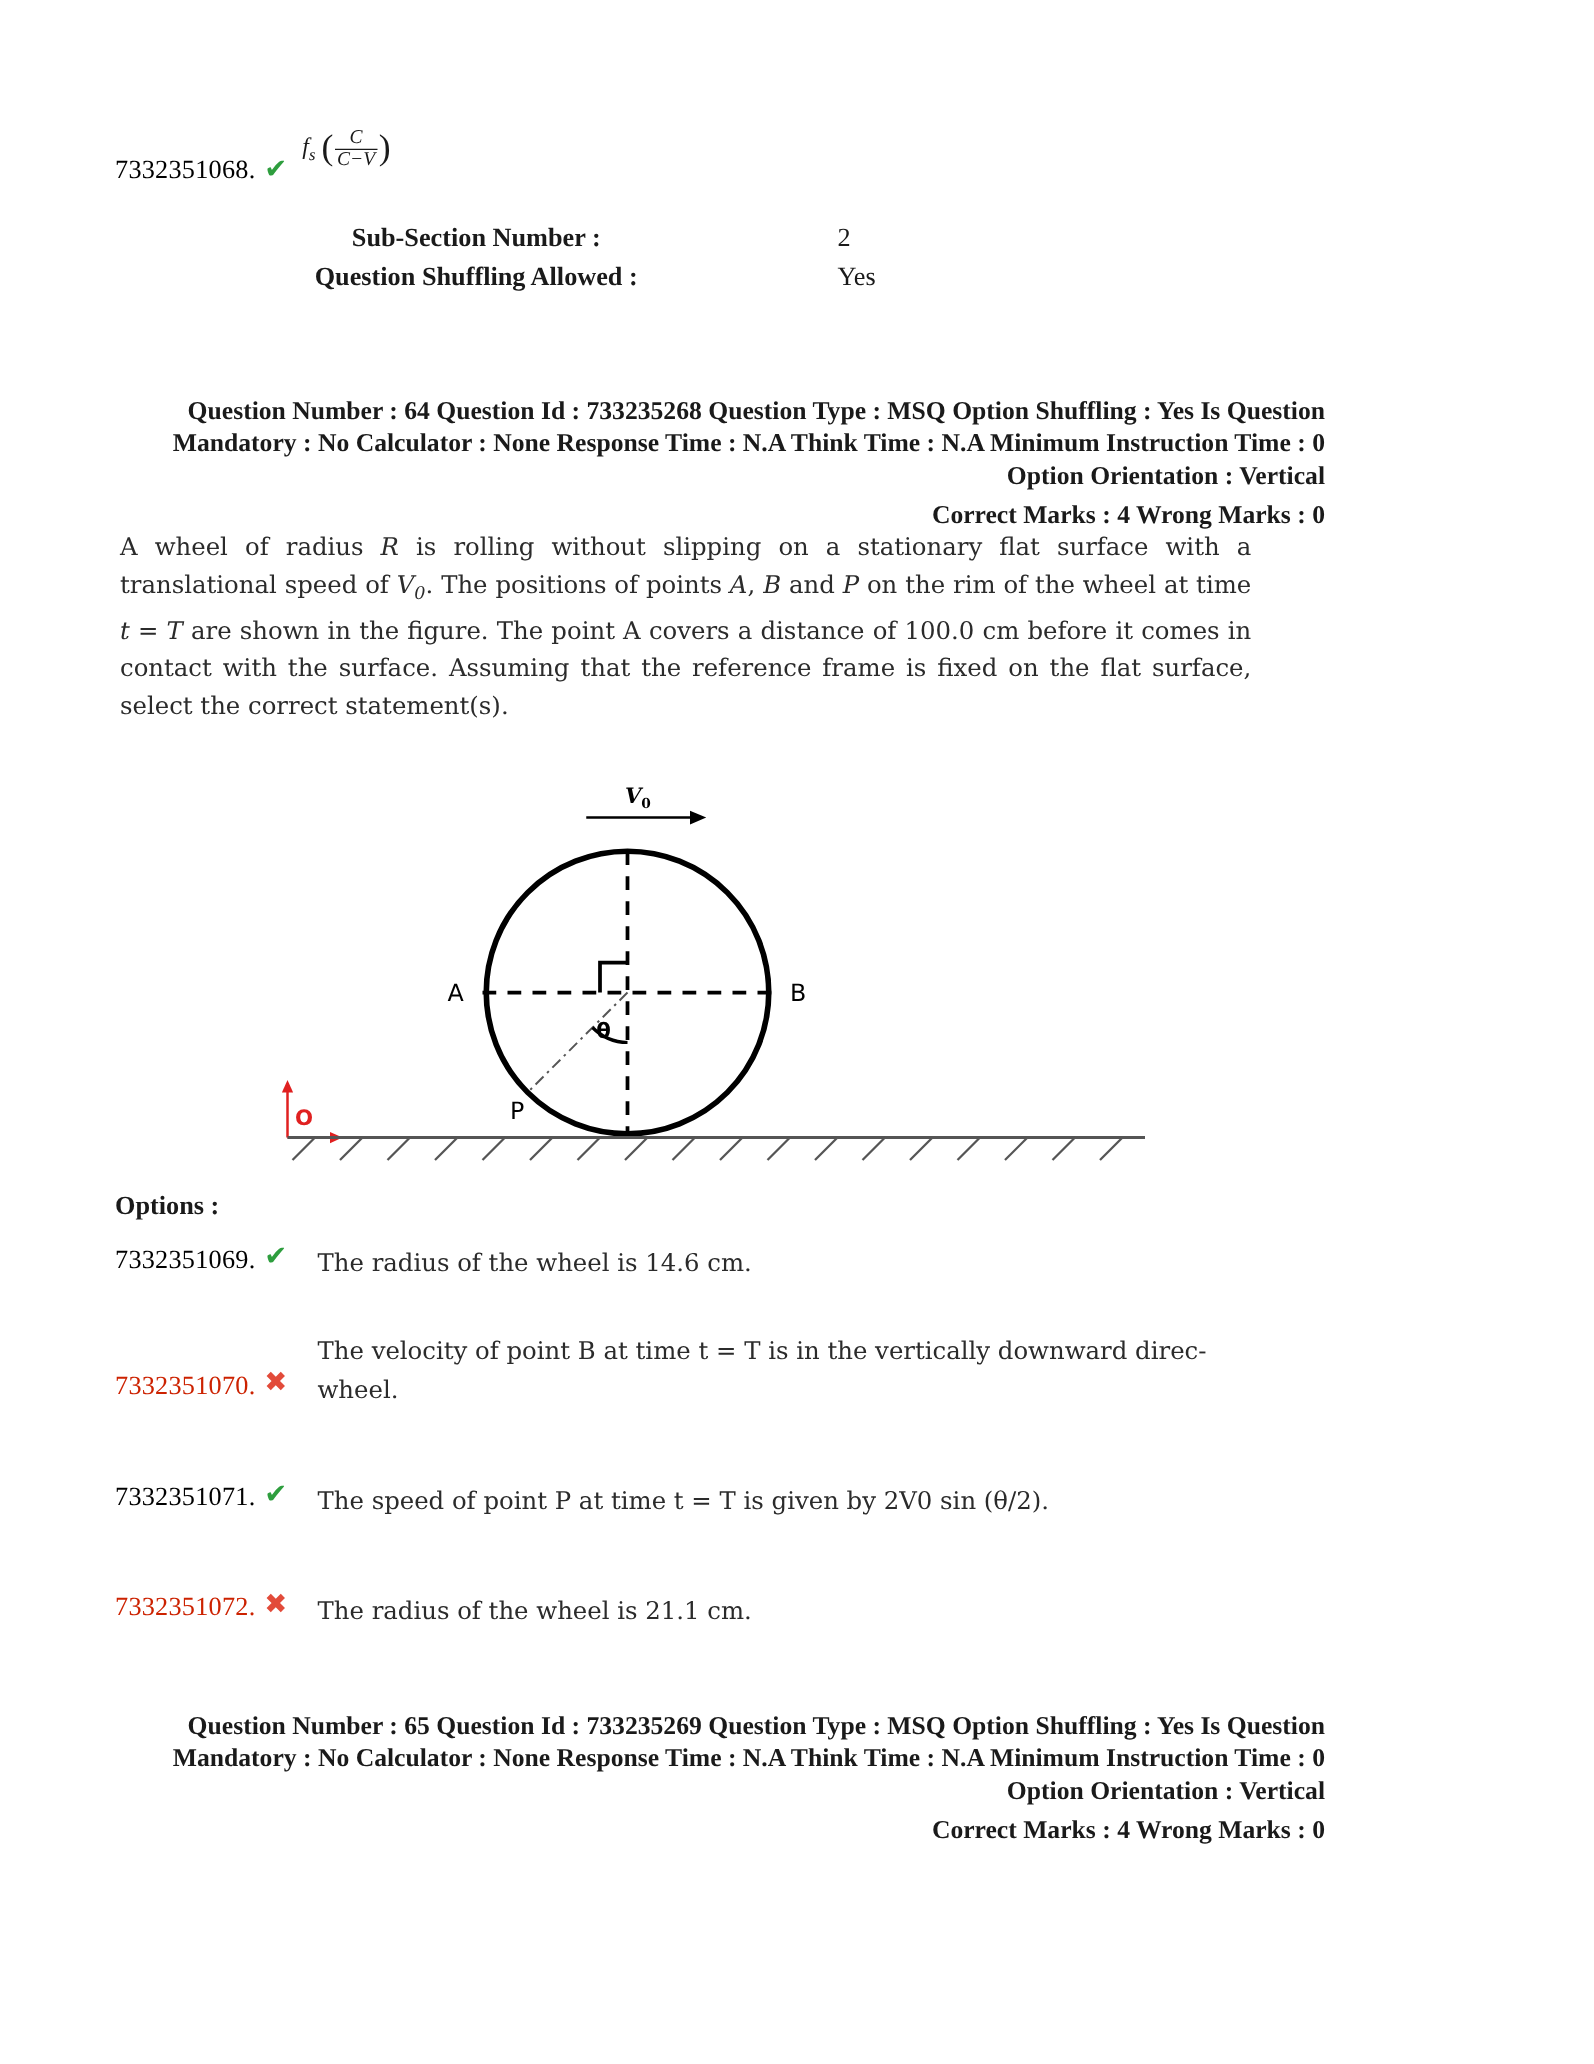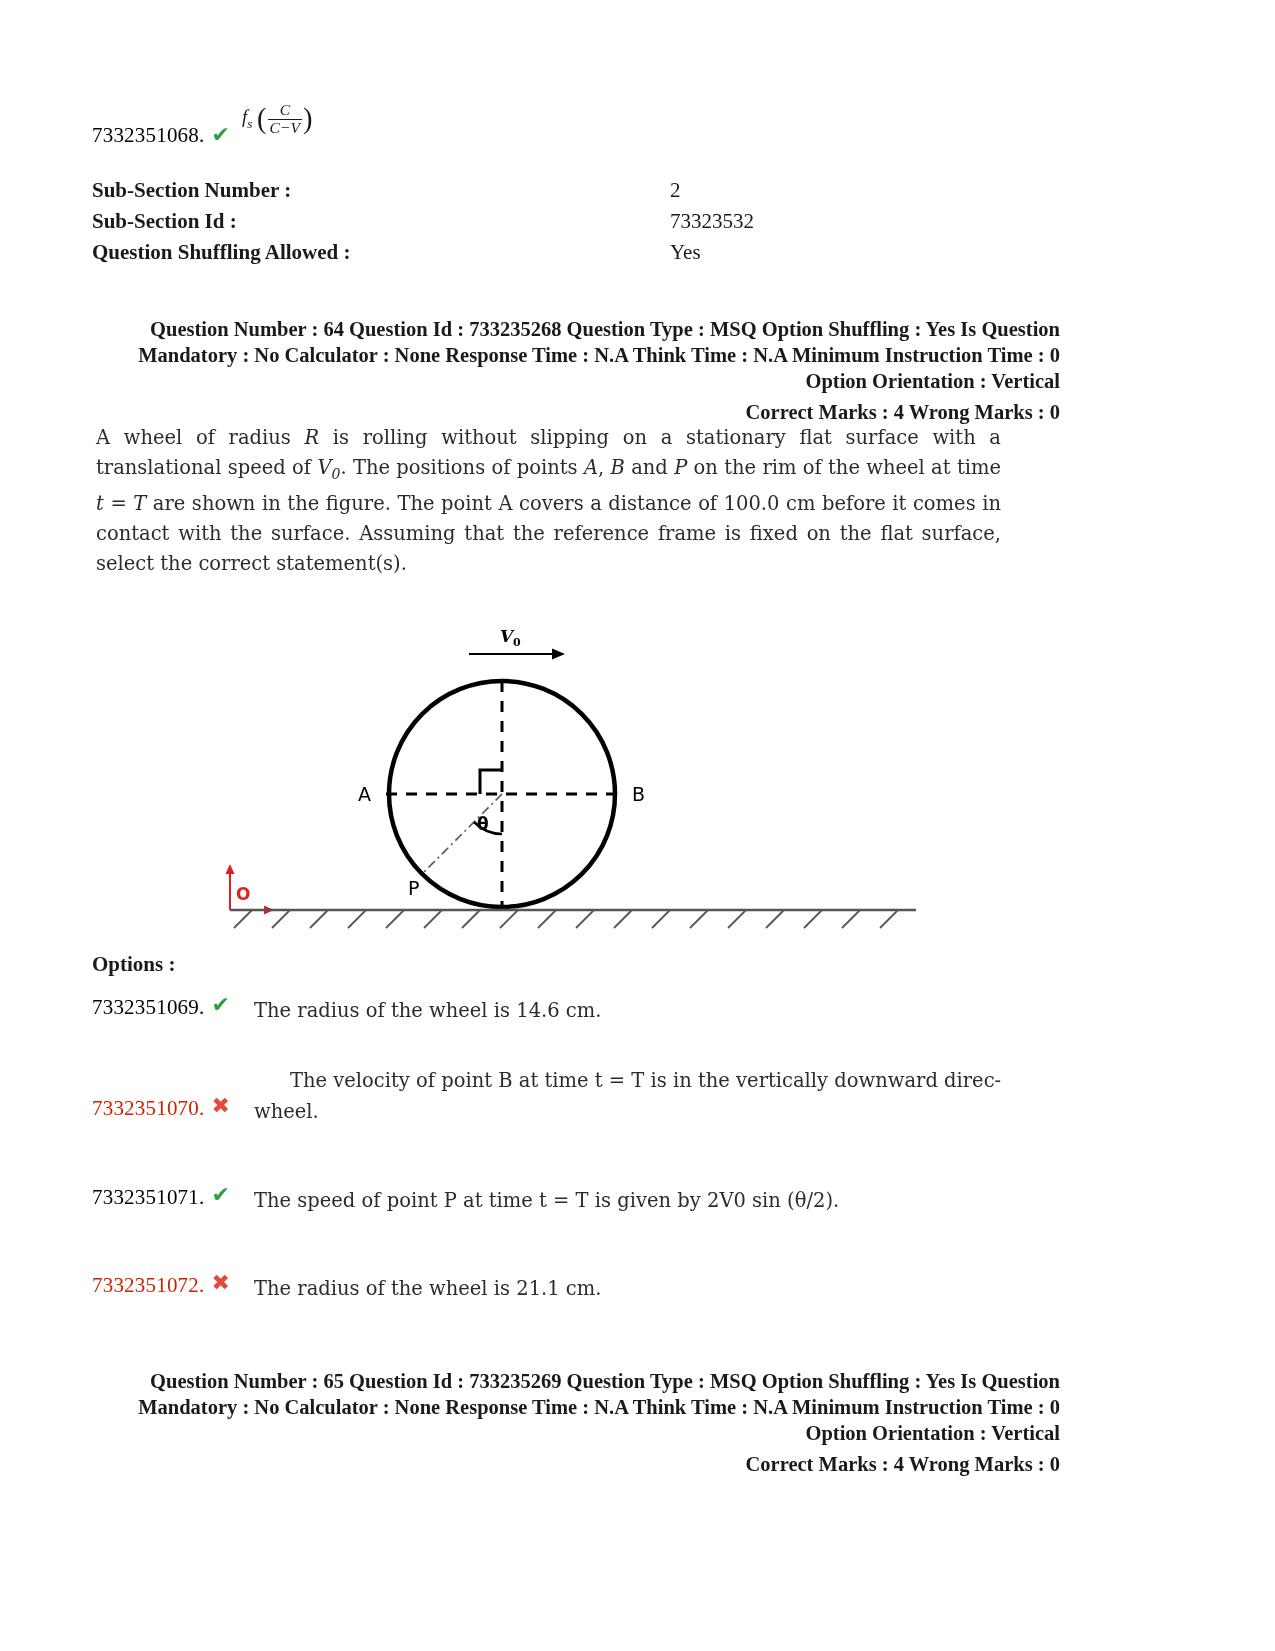--- a/index.html
+++ b/index.html
@@ -89,20 +89,21 @@
   .meta {
     position: absolute;
     left: 0;
     top: 178px;
     width: 800px;
   }
   .meta-row {
     display: flex;
     height: 31px;
     align-items: baseline;
+    text-align: center;
   }
   .meta-label {
     font-weight: bold;
     font-size: 21px;
     width: 578px;
   }
   .meta-value {
     font-size: 21px;
     font-weight: normal;
   }
@@ -186,24 +187,20 @@
       <span class="math">
         <span>f</span><span class="sub">s</span>
         <span class="paren-big">(</span><span class="frac"><span class="num">C</span><span class="den">C−V</span></span><span class="paren-big">)</span>
       </span>
     </div>
 
     <div class="meta">
       <div class="meta-row">
         <span class="meta-label">Sub-Section Number :</span>
         <span class="meta-value">2</span>
-      </div>
-      <div class="meta-row">
-        <span class="meta-label">Sub-Section Id :</span>
-        <span class="meta-value">73323532</span>
       </div>
       <div class="meta-row">
         <span class="meta-label">Question Shuffling Allowed :</span>
         <span class="meta-value">Yes</span>
       </div>
     </div>
 
     <div class="qhead" style="top:316px;">
       <span>Question Number : 64 Question Id : 733235268 Question Type : MSQ Option Shuffling : Yes Is</span>
       <span>Question Mandatory : No Calculator : None Response Time : N.A Think Time : N.A Minimum</span>
@@ -281,21 +278,21 @@
         <span class="opt-id correct">7332351069.</span><span class="mark tick">✔</span>
       </span>
       <span class="option-text">The radius of the wheel is 14.6 cm.</span>
     </div>
 
     <div class="option-row" style="top:1065px;">
       <span class="option-idcell" style="padding-top:31px;">
         <span class="opt-id wrong">7332351070.</span><span class="mark cross">✖</span>
       </span>
       <span class="option-text wrapped">
-        <span style="display:block;margin-left:36px;">The velocity of point B at time t = T is in the vertically downward direc-</span>
+        <span style="display:block;">The velocity of point B at time t = T is in the vertically downward direc-</span>
         <span style="display:block;">wheel.</span>
       </span>
     </div>
 
     <div class="option-row" style="top:1185px;">
       <span class="option-idcell">
         <span class="opt-id correct">7332351071.</span><span class="mark tick">✔</span>
       </span>
       <span class="option-text">The speed of point P at time t = T is given by 2V0 sin (θ/2).</span>
     </div>

